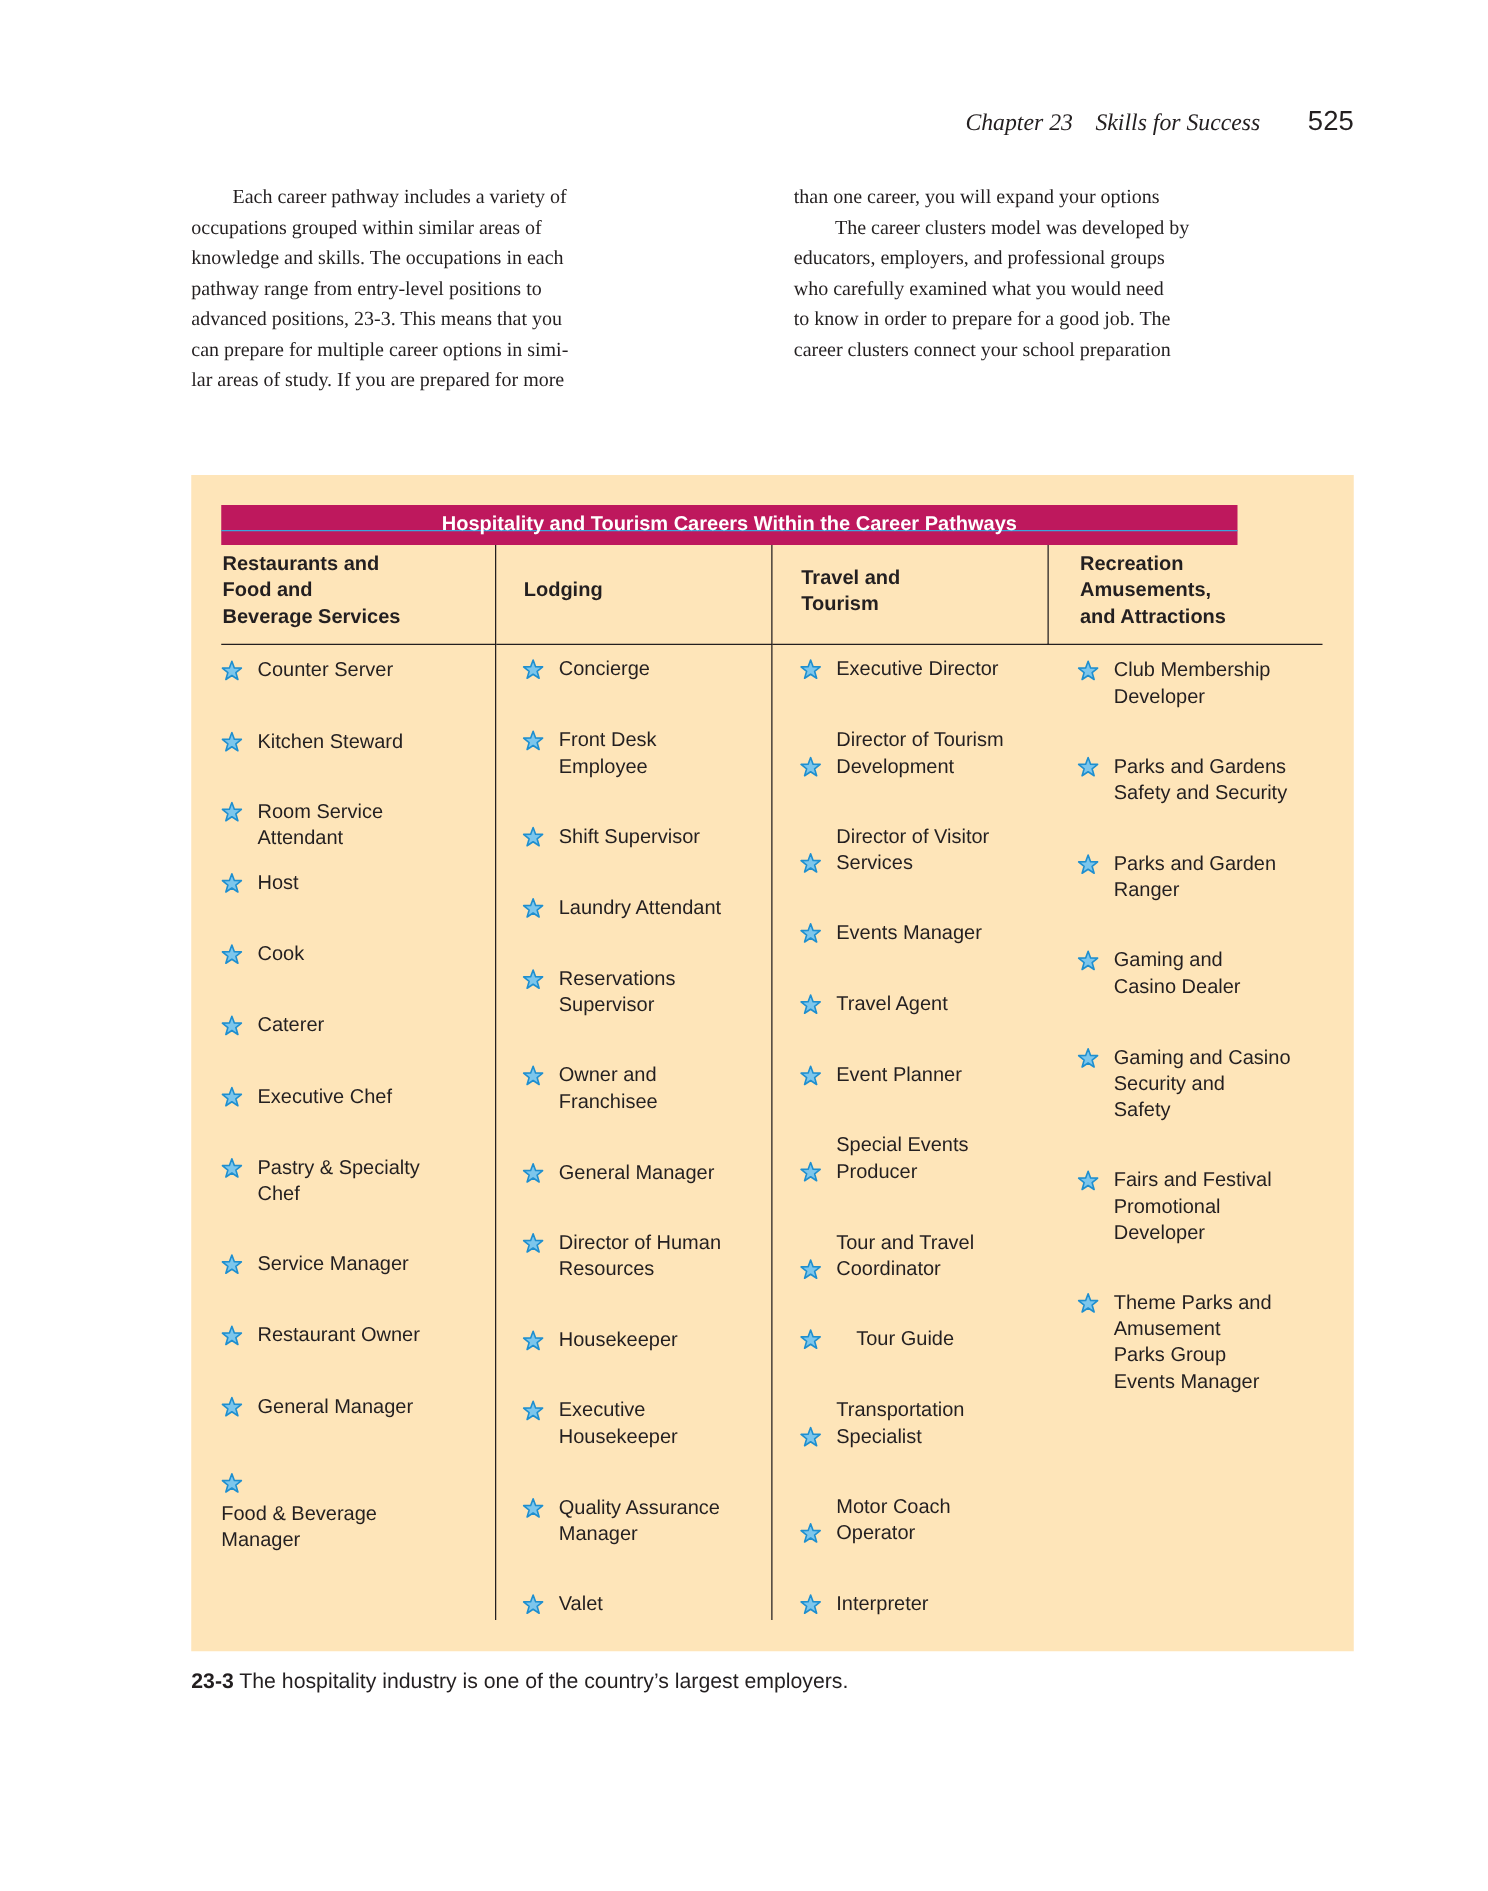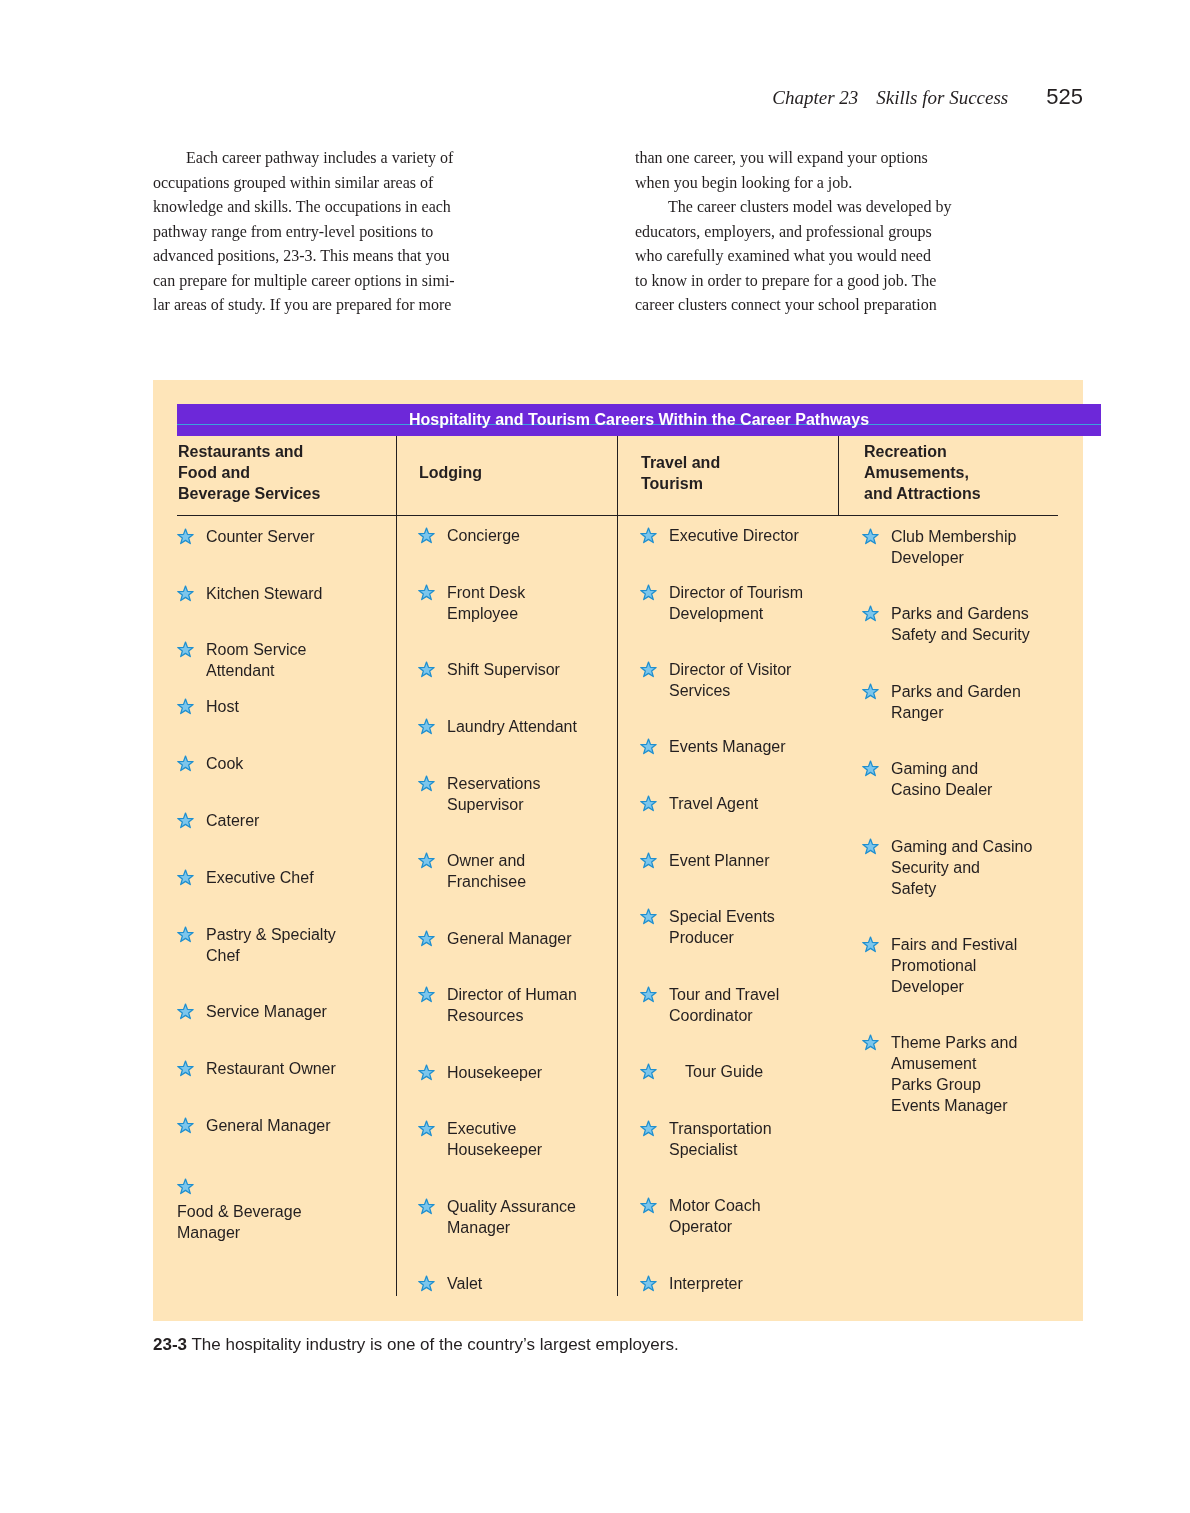--- a/index.html
+++ b/index.html
@@ -26,22 +26,22 @@
   .col-right { left: 635px; width: 450px; }
   .body-text p { margin: 0; }
   .indent { text-indent: 33px; }
   .line { display: block; white-space: nowrap; }
 
   .figure-box {
     position: absolute; left: 153px; top: 380px; width: 930px; height: 941px;
     background: #fee5b9;
   }
   .fig-title {
-    position: absolute; left: 24px; top: 24px; width: 924px; height: 32px;
-    background: #6d28d9; color: #ffffff;
+    position: absolute; left: 24px; top: 24px; width: 813px; height: 32px;
+    background: #be185d; color: #ffffff;
     font-family: "Liberation Sans", sans-serif; font-weight: bold; font-size: 16px;
     display: flex; align-items: center; justify-content: center;
   }
   .fig-title::after {
     content: ""; position: absolute; left: 0; right: 0; top: 20px; height: 1px; background: #3aa3dc;
   }
   .col {
     position: absolute; top: 56px; height: 860px;
   }
   .col.c1 { left: 24px; width: 219px; }
@@ -60,21 +60,21 @@
   .c3 .col-head { padding-left: 23px; }
   .c4 .col-head { padding-left: 25px; }
   .col-head span { white-space: pre-line; }
   .item {
     position: absolute; left: 0; right: 0;
     font-family: "Liberation Sans", sans-serif; font-size: 16px; line-height: 21px; color: #231f20;
     display: flex;
   }
   .c1 .item { padding-left: 0; }
   .c2 .item { padding-left: 21px; }
-  .c3 .item { padding-left: 22px; }
+  .c3 .item { padding-left: 22px; align-items: flex-end; }
   .c4 .item { padding-left: 24px; }
   .star {
     width: 29px; flex: 0 0 29px; height: 21px; display: flex; align-items: center;
   }
   .star svg { width: 17px; height: 17px; }
   .item-label { white-space: pre-line; }
   .caption {
     position: absolute; left: 153px; top: 1335px;
     font-family: "Liberation Sans", sans-serif; font-size: 17px; color: #231f20;
   }
@@ -96,21 +96,20 @@
   <span class="line">occupations grouped within similar areas of</span>
   <span class="line">knowledge and skills. The occupations in each</span>
   <span class="line">pathway range from entry-level positions to</span>
   <span class="line">advanced positions, 23-3. This means that you</span>
   <span class="line">can prepare for multiple career options in simi-</span>
   <span class="line">lar areas of study. If you are prepared for more</span>
 </div>
 
 <div class="body-text col-right">
   <span class="line">than one career, you will expand your options</span>
-  <span class="line">when you begin looking for a job.</span>
   <p class="indent">
     <span class="line">The career clusters model was developed by</span>
   </p>
   <span class="line">educators, employers, and professional groups</span>
   <span class="line">who carefully examined what you would need</span>
   <span class="line">to know in order to prepare for a good job. The</span>
   <span class="line">career clusters connect your school preparation</span>
 </div>
 
 <div class="figure-box">

